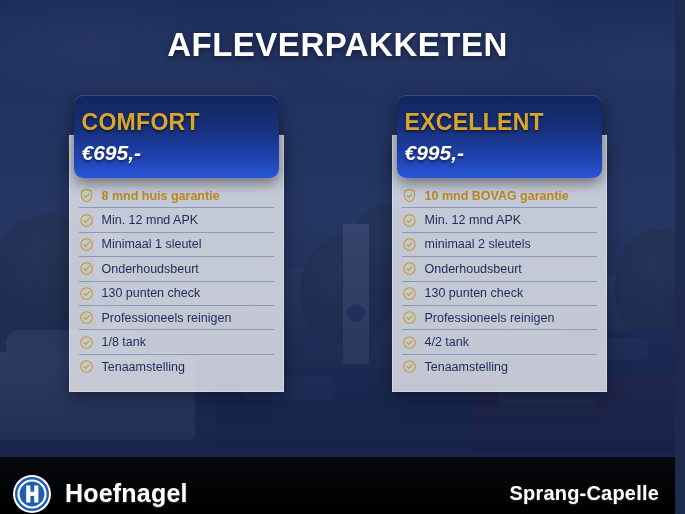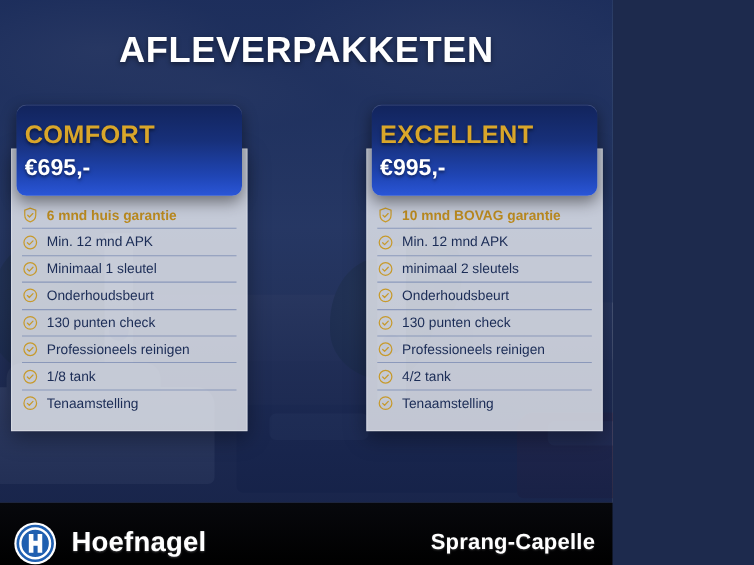--- a/index.html
+++ b/index.html
@@ -4,21 +4,21 @@
 <style>
   * { margin:0; padding:0; box-sizing:border-box; }
   html, body {
     width:685px; height:514px;
     font-family:"Liberation Sans", sans-serif;
     overflow:hidden; background:#1d2a4d;
   }
 
   #stage {
     position:relative;
-    width:557px; height:514px;
+    width:675px; height:514px;
     overflow:hidden;
   }
 
   
   .bg-photo {
     position:absolute; inset:0 0 57px 0;
     background:
       
       linear-gradient(180deg,#4e6a94 0%, #5d7aa3 28%, #6e86a8 45%, #6a7c96 60%, #5a6880 100%);
     overflow:hidden;
@@ -133,20 +133,21 @@
   .pkg-name {
     font-size:23px; font-weight:bold; letter-spacing:.3px;
     color:#d9a62a;
     text-shadow:0 2px 3px rgba(0,0,0,.5);
   }
   .pkg-price {
     margin-top:5px;
     font-size:21px; font-weight:bold;
     color:#ffffff;
     text-shadow:0 2px 3px rgba(0,0,0,.5);
+    font-style:italic;
   }
 
   .feature-list { position:relative; z-index:2; padding:0 9px; }
   .feature {
     display:flex; align-items:center; gap:8px;
     height:24.4px;
     border-bottom:1px solid rgba(82,104,160,.50);
     font-size:12.5px;
     color:#1b2c56;
     white-space:nowrap;
@@ -221,21 +222,21 @@
       <div class="pkg-body">
         <div class="feature-list">
 
           <div class="feature highlight">
             <span class="ficon">
               <svg viewBox="0 0 24 24" width="15" height="15">
                   <path d="M12 2 4 5v7c0 5 3.4 8.6 8 10 4.6-1.4 8-5 8-10V5l-8-3z" fill="none" stroke="#c79a2c" stroke-width="1.8"></path>
                   <path d="M8.3 12.2l2.6 2.6 4.9-5" fill="none" stroke="#c79a2c" stroke-width="1.8" stroke-linecap="round" stroke-linejoin="round"></path>
                 </svg>
             </span>
-            <span>6 mnd huis garantie</span>
+            <span>8 mnd huis garantie</span>
           </div>
 
           <div class="feature">
             <span class="ficon">
               <svg viewBox="0 0 24 24" width="15" height="15">
                   <circle cx="12" cy="12" r="9.2" fill="none" stroke="#c79a2c" stroke-width="1.8"></circle>
                   <path d="M7.8 12.3l2.8 2.8 5.4-5.6" fill="none" stroke="#c79a2c" stroke-width="1.8" stroke-linecap="round" stroke-linejoin="round"></path>
                 </svg>
             </span>
             <span>Min. 12 mnd APK</span>

